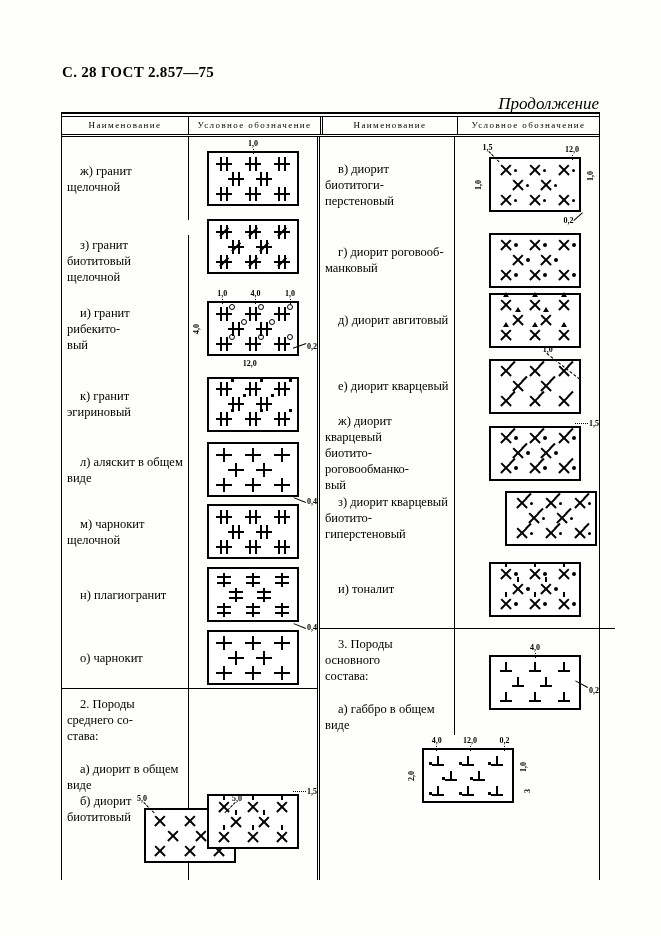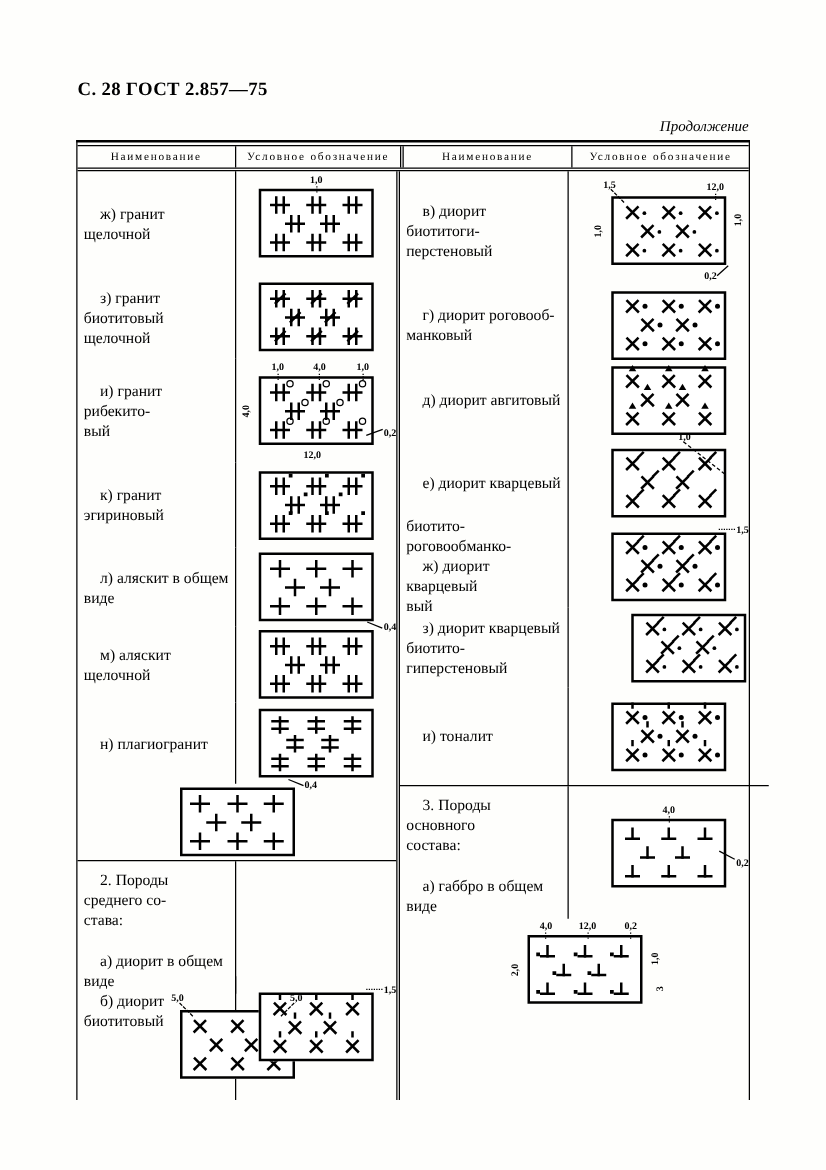--- a/index.html
+++ b/index.html
@@ -14,21 +14,21 @@
   .page{
     position:absolute;left:0;top:0;width:661px;height:936px;background:#fefefc;
     border-right:1px solid #e2e2de;border-bottom:1px solid #dcdcd8;
   }
   .doc-header{
     position:absolute;left:62px;top:64px;
     font-size:15px;font-weight:bold;letter-spacing:.3px;
   }
   .continuation{
     position:absolute;right:62px;top:94px;
-    font-size:12px;font-style:italic;text-align:center;
+    font-size:17px;font-style:italic;text-align:center;
   }
   
   .gost-table{
     position:absolute;left:61px;top:112px;width:539px;
     border-top:2px solid #000;
     border-left:1px solid #000;
     border-right:1px solid #000;
     box-sizing:border-box;
   }
   .thead{
@@ -201,21 +201,21 @@
                   <div class="sym" style="left: 83%; top: 80%;">
                     <span class="v2a"></span>
                     <span class="v2b"></span>
                     <span class="h1"></span>
                   </div>
                 </div>
                 <div class="ann ann-tc">1,0</div>
               </div>
             </div>
           </div>
-          <div class="row" style="height: 67px;">
+          <div class="row" style="height: 67px; align-items: flex-end;">
             <div class="name-cell">
               <div class="item-label">
                 <div class="lab-line first">з) гранит биотитовый</div>
                 <div class="lab-line">щелочной</div>
               </div>
             </div>
             <div class="sym-cell">
               <div class="sym-wrap">
                 <div class="rect">
                   <div class="sym" style="left: 17%; top: 21%;">
@@ -441,21 +441,21 @@
                     <span class="v1"></span>
                     <span class="h1"></span>
                   </div>
                 </div>
               </div>
             </div>
           </div>
           <div class="row" style="height: 61px;">
             <div class="name-cell">
               <div class="item-label">
-                <div class="lab-line first">м) аляскит щелочной</div>
+                <div class="lab-line first">м) чарнокит щелочной</div>
               </div>
             </div>
             <div class="sym-cell">
               <div class="sym-wrap">
                 <div class="rect">
                   <div class="sym" style="left: 17%; top: 21%;">
                     <span class="v2a"></span>
                     <span class="v2b"></span>
                     <span class="h1"></span>
                   </div>
@@ -546,20 +546,25 @@
                   <div class="sym" style="left: 83%; top: 80%;">
                     <span class="h2a"></span>
                     <span class="h2b"></span>
                     <span class="v1"></span>
                   </div>
                 </div>
               </div>
             </div>
           </div>
           <div class="row" style="height: 61px;">
+            <div class="name-cell">
+              <div class="item-label">
+                <div class="lab-line first">о) чарнокит</div>
+              </div>
+            </div>
             <div class="sym-cell">
               <div class="sym-wrap">
                 <div class="rect">
                   <div class="sym" style="left: 17%; top: 21%;">
                     <span class="v1"></span>
                     <span class="h1"></span>
                   </div>
                   <div class="sym" style="left: 50%; top: 21%;">
                     <span class="v1"></span>
                     <span class="h1"></span>
@@ -918,22 +923,22 @@
                     <span class="m-qslash"></span>
                   </div>
                 </div>
                 <div class="ann ann-td">1,0</div>
               </div>
             </div>
           </div>
           <div class="row" style="height: 66px;">
             <div class="name-cell">
               <div class="item-label">
+                <div class="lab-line first">ж) диорит кварцевый</div>
                 <div class="lab-line">биотито-роговообманко-</div>
-                <div class="lab-line first">ж) диорит кварцевый</div>
                 <div class="lab-line">вый</div>
               </div>
             </div>
             <div class="sym-cell">
               <div class="sym-wrap">
                 <div class="rect">
                   <div class="sym" style="left: 17%; top: 21%;">
                     <span class="d1"></span>
                     <span class="d2"></span>
                     <span class="m-qslash"></span>

